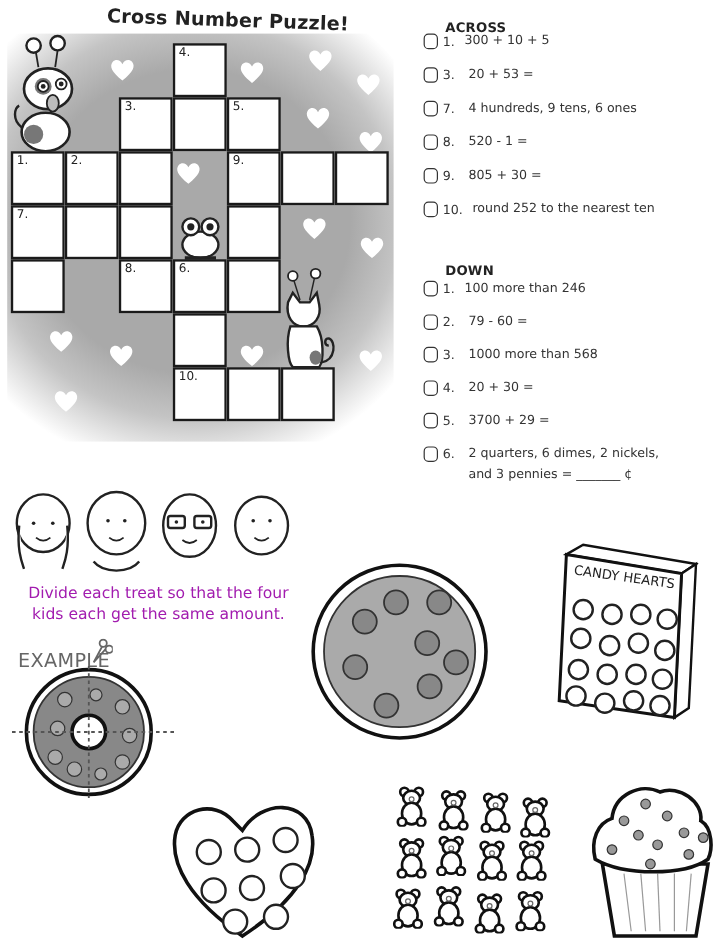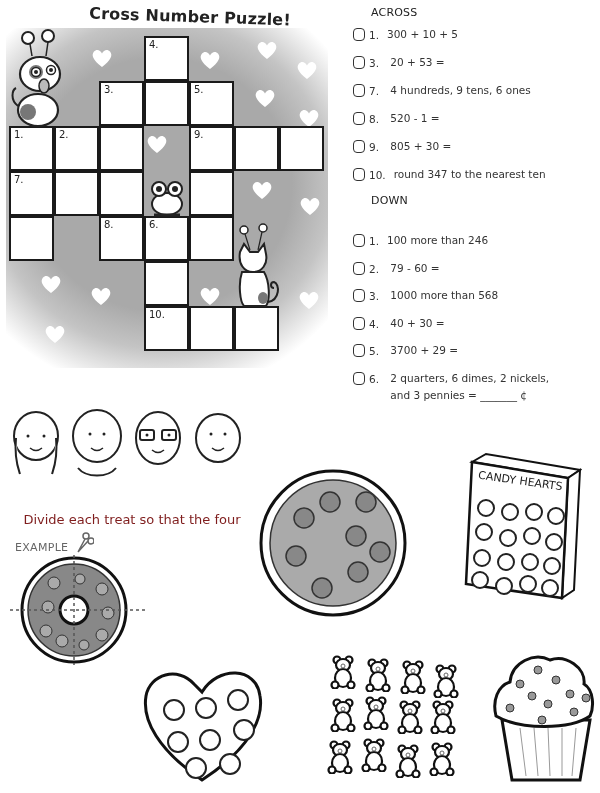--- a/index.html
+++ b/index.html
@@ -16,28 +16,28 @@
     background: radial-gradient(ellipse 68% 62% at 48% 46%, #a9a9a9 60%, #c4c4c4 78%, rgba(255,255,255,0) 100%); }
   .heart { position:absolute; width:22px; height:20px; }
   .heart svg { width:100%; height:100%; }
 
   
   .cell { position:absolute; width:45px; height:45px; box-sizing:border-box; background:#fff;
           border:2.5px solid #1a1a1a; margin-left:-1px; margin-top:-1px; }
   .cell .num { position:absolute; left:3px; top:1px; font-size:10px; color:#222; }
 
   
-  .clue-head { font-size:11px; font-weight:normal; color:#222; letter-spacing:0.2px; }
+  .clue-head { font-size:11px; font-weight:bold; color:#222; letter-spacing:0.2px;margin-top:11px; }
   .clue { position:absolute; left:353px; font-size:10.5px; color:#333; display:flex; align-items:flex-start; }
   .chk { width:12px; height:13px; border:1.5px solid #333; border-radius:4px; box-sizing:border-box; margin-right:4px; flex:none; margin-top:-1px; }
   .clue .n { width:18px; flex:none; }
   .clue .t { white-space:pre; line-height:17px; margin-top:-3px; }
 
-  .instr { left:8px; top:511px; width:248px; text-align:center; font-size:13px; line-height:18px; color:#7f1d1d; }
-  .example { left:15px; top:541px; font-size:11px; color:#666; letter-spacing:0.3px; }
+  .instr { left:8px; top:486px; width:248px; text-align:center; font-size:13px; line-height:18px; color:#a21caf; }
+  .example { left:15px; top:541px; font-size:16px; color:#666; letter-spacing:0.3px; }
 </style>
 </head>
 <body>
 
 <div class="abs panel">
   <div class="heart" style="left:85px;top:20px"><svg viewBox="0 0 24 22">
         <path d="M12 21 C2 13 0 8 3 4 C6 1 10 2 12 6 C14 2 18 1 21 4 C24 8 22 13 12 21Z" fill="#fff"></path>
       </svg></div>
   <div class="heart" style="left:193px;top:22px"><svg viewBox="0 0 24 22">
         <path d="M12 21 C2 13 0 8 3 4 C6 1 10 2 12 6 C14 2 18 1 21 4 C24 8 22 13 12 21Z" fill="#fff"></path>
@@ -211,44 +211,44 @@
       <span class="t"> 520 - 1 =</span>
     </div>
     <div class="clue" style="top: 141px;">
       <span class="chk"></span>
       <span class="n">9.</span>
       <span class="t"> 805 + 30 =</span>
     </div>
     <div class="clue" style="top: 169px;">
       <span class="chk"></span>
       <span class="n">10.</span>
-      <span class="t">  round 347 to the nearest ten</span>
+      <span class="t">  round 252 to the nearest ten</span>
     </div>
   </div>
-<div class="abs clue-head" style="left:371px;top:194px">DOWN</div>
+<div class="abs clue-head" style="left:371px;top:208px">DOWN</div>
 <div id="down-list">
     <div class="clue" style="top: 235px;">
       <span class="chk"></span>
       <span class="n">1.</span>
       <span class="t">100 more than 246</span>
     </div>
     <div class="clue" style="top: 262.5px;">
       <span class="chk"></span>
       <span class="n">2.</span>
       <span class="t"> 79 - 60 =</span>
     </div>
     <div class="clue" style="top: 290px;">
       <span class="chk"></span>
       <span class="n">3.</span>
       <span class="t"> 1000 more than 568</span>
     </div>
     <div class="clue" style="top: 317.5px;">
       <span class="chk"></span>
       <span class="n">4.</span>
-      <span class="t"> 40 + 30 =</span>
+      <span class="t"> 20 + 30 =</span>
     </div>
     <div class="clue" style="top: 345px;">
       <span class="chk"></span>
       <span class="n">5.</span>
       <span class="t"> 3700 + 29 =</span>
     </div>
     <div class="clue" style="top: 372.5px;">
       <span class="chk"></span>
       <span class="n">6.</span>
       <span class="t"> 2 quarters, 6 dimes, 2 nickels,
@@ -280,20 +280,21 @@
   <g fill="none" stroke="#222" stroke-width="1.5">
     <path d="M24 50 Q30 55 36 50"></path>
       <path d="M85 50 Q91 55 97 50"></path>
     <path d="M146 52 Q152 57 158 52"></path>
       <path d="M206 50 Q212 55 218 50"></path>
   </g>
 </svg>
 
 <div class="abs instr">
   <div>Divide each treat so that the four</div>
+  <div>kids each get the same amount.</div>
 </div>
 
 <div class="abs example">EXAMPLE</div>
 <svg class="abs" style="left:72px;top:532px" width="22" height="22" viewBox="0 0 22 22">
   <circle cx="14" cy="4" r="3" fill="none" stroke="#666" stroke-width="1.5"></circle>
   <circle cx="19" cy="9" r="3" fill="none" stroke="#666" stroke-width="1.5"></circle>
   <path d="M13 7 L6 20 M16 9 L6 20" stroke="#666" stroke-width="1.5"></path>
 </svg>
 
 <svg class="abs" style="left:10px;top:555px" width="135" height="110" viewBox="0 0 135 110">

